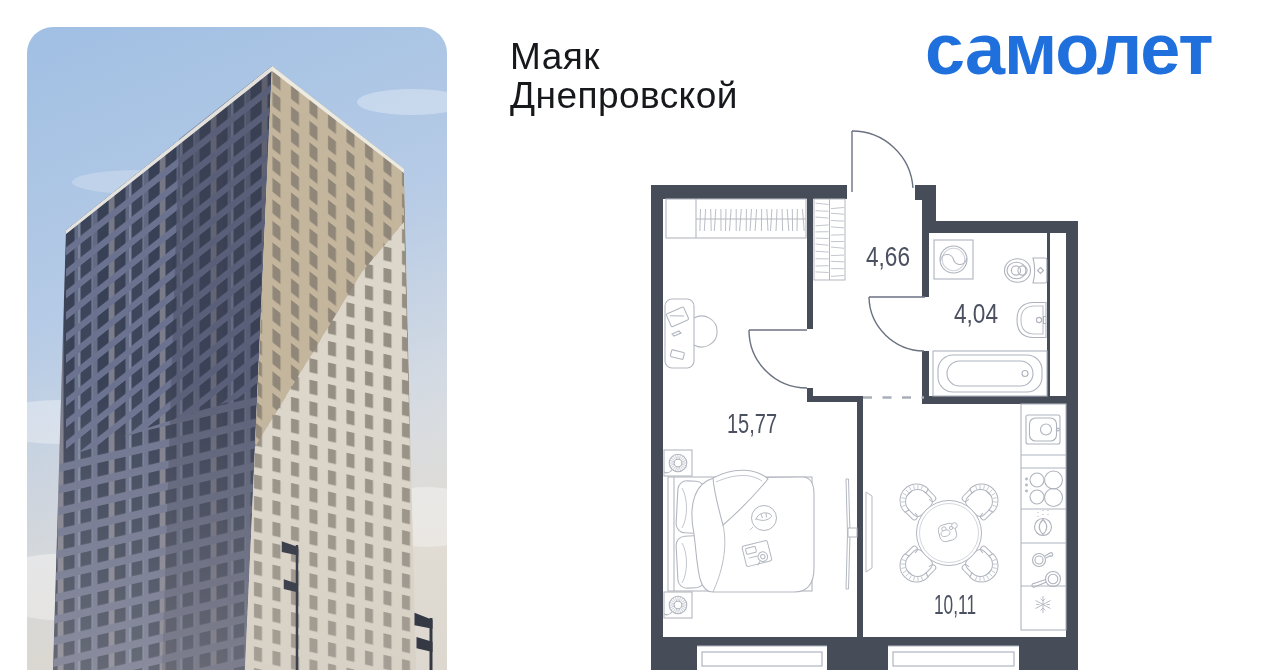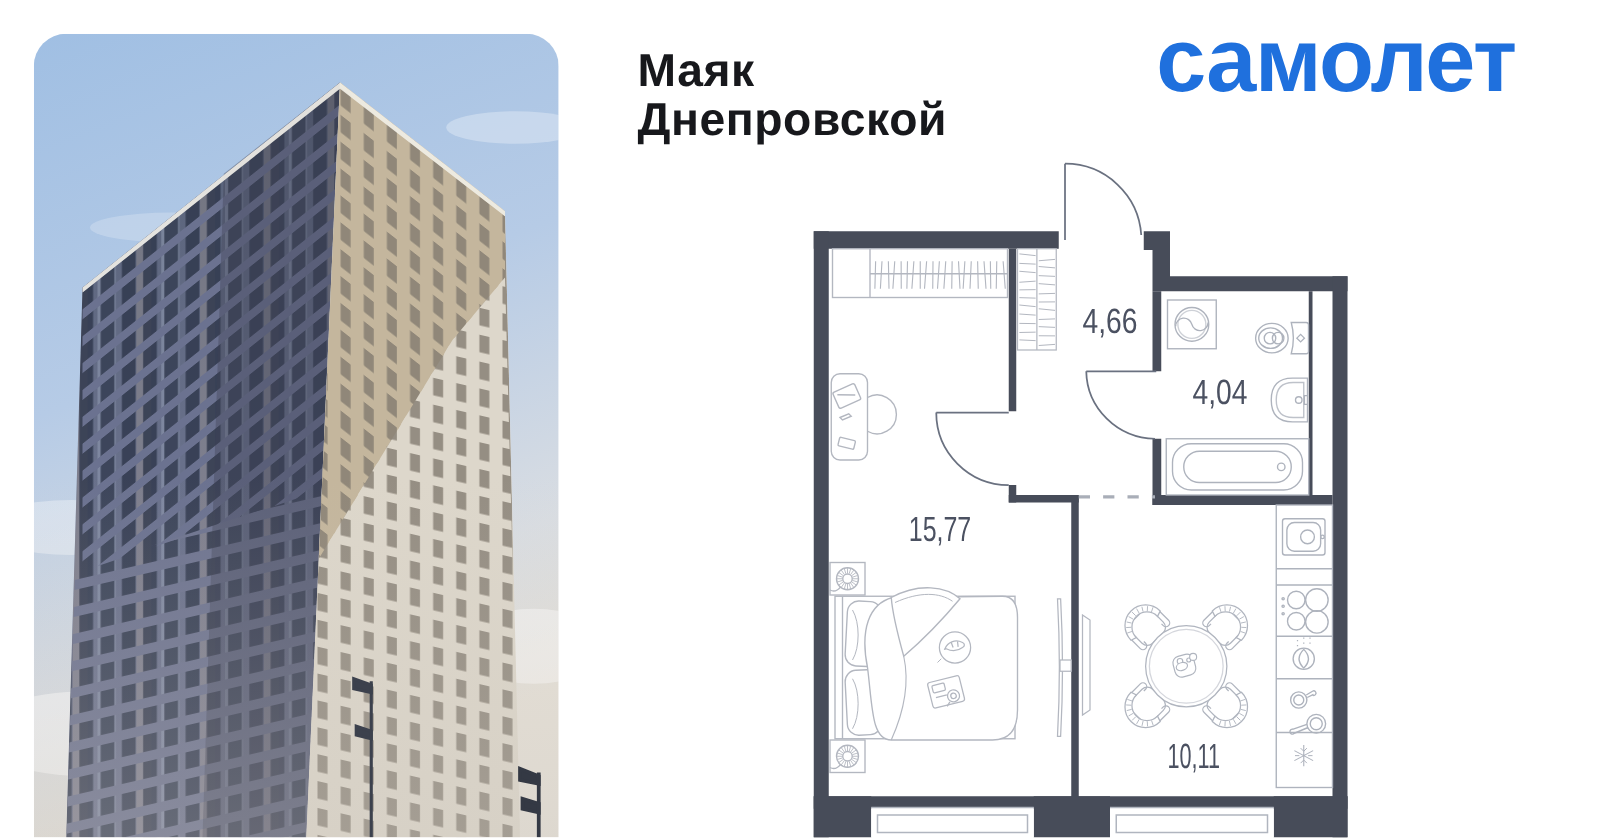--- a/index.html
+++ b/index.html
@@ -1,19 +1,19 @@
 <!DOCTYPE html>
 <html><head>
 <meta charset="utf-8">
 <style>
   html,body{margin:0;padding:0;width:1280px;height:670px;background:#ffffff;overflow:hidden;
     font-family:"Liberation Sans", sans-serif;}
   .abs{position:absolute;}
   #photo{left:27px;top:27px;width:420px;height:643px;border-radius:26px 26px 0 0;overflow:hidden;}
-  #title{left:510px;top:37px;font-size:37px;line-height:39px;font-weight:700;color:#17181c;letter-spacing:0.45px;}
+  #title{left:510px;top:37px;font-size:37px;line-height:39px;font-weight:400;color:#17181c;letter-spacing:0.45px;}
   #logo{left:925px;top:8px;font-size:72px;font-weight:700;color:#1f70dd;letter-spacing:-1px;}
 </style>
 </head>
 <body>
 
 <div id="photo" class="abs">
 <svg width="420" height="643" viewBox="0 0 420 643">
 <defs>
   <linearGradient id="sky" x1="0" y1="0" x2="0.25" y2="1">
     <stop offset="0" stop-color="#a0bfe3"></stop>

